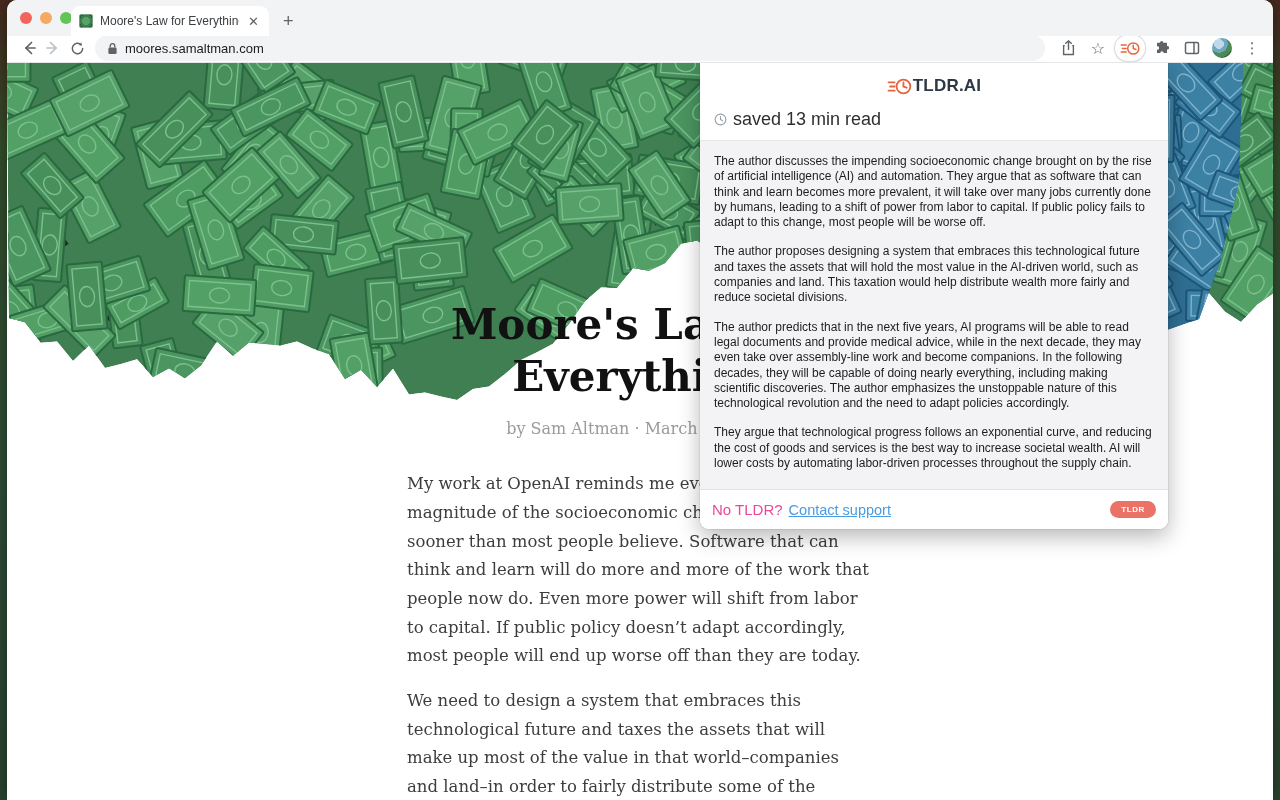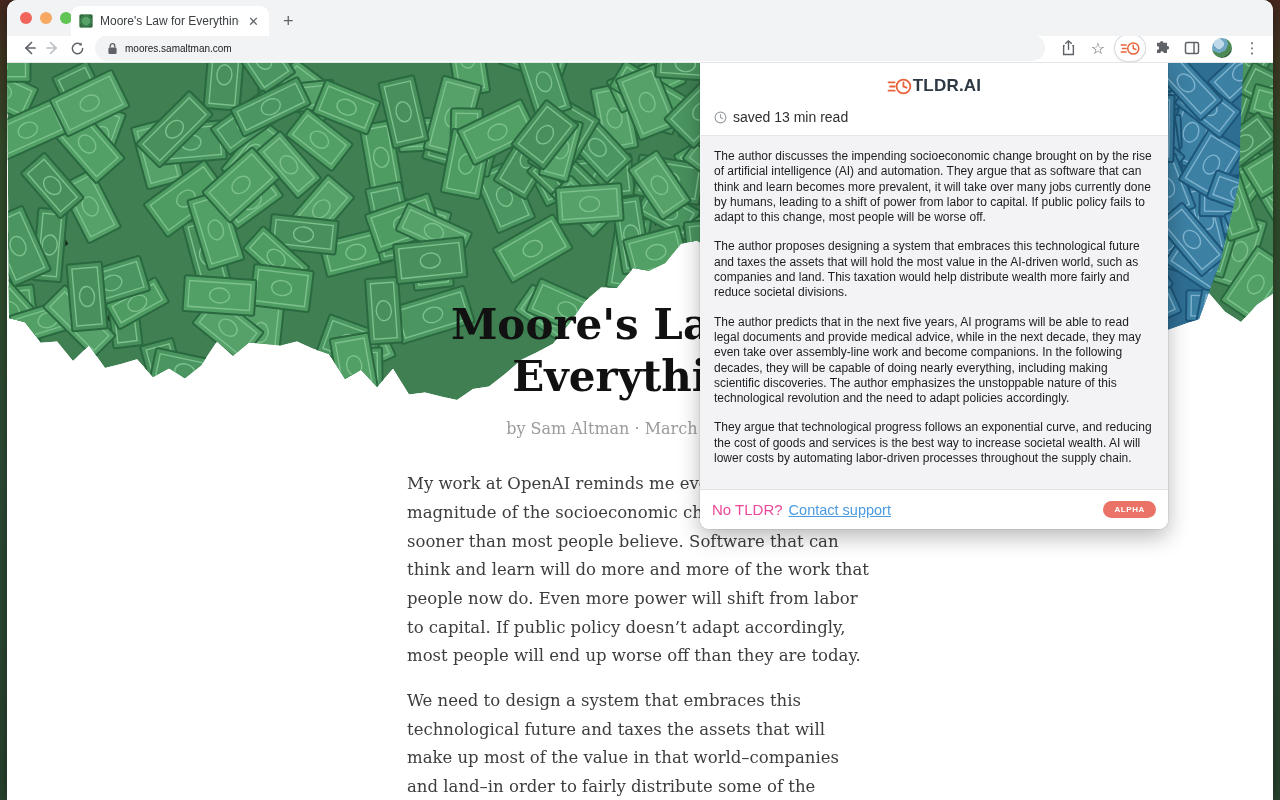--- a/index.html
+++ b/index.html
@@ -24,21 +24,21 @@
   .tab-title { font-size:12px; color:#3c4043; white-space:nowrap; overflow:hidden; flex:1; }
   .tab-close { font-size:13px; color:#5f6368; padding:0 2px; cursor:default; }
   .newtab { position:absolute; left:276px; top:8px; font-size:18px; color:#5f6368; line-height:26px; }
 
   
   .toolbar { height:26px; background:#fff; display:flex; align-items:center; padding:0 8px 2px 10px; }
   .navbtn { width:24px; height:24px; display:flex; align-items:center; justify-content:center; flex:0 0 auto; }
   .navbtn svg { display:block; }
   .omnibox { flex:1; height:26px; background:#f1f3f4; border-radius:13px; margin:0 10px 0 6px;
     display:flex; align-items:center; padding:0 12px; gap:7px; max-width:996px; }
-  .omni-text { font-size:10px; color:#202124; }
+  .omni-text { font-size:13px; color:#202124; }
   .tool-right { display:flex; align-items:center; gap:4px; margin-left:auto; }
   .iconbtn { width:26px; height:26px; display:flex; align-items:center; justify-content:center; color:#5f6368; }
   .star { font-size:16px; color:#5f6368; }
   .ext-active { width:30px; height:26px; background:#fff; border-radius:13px;
     box-shadow:0 0 0 1px #dadce0, 0 1px 3px rgba(0,0,0,.18); display:flex; align-items:center; justify-content:center; }
   .avatar { width:20px; height:20px; border-radius:50%;
     background:radial-gradient(circle at 35% 30%, #bfd9e8 0 25%, #6fa7c2 26% 45%, #4e8a55 46% 70%, #35603c 71%); }
   .kebab { font-size:15px; color:#5f6368; letter-spacing:0; }
 
   
@@ -54,21 +54,21 @@
 
   
   .popup { position:absolute; z-index:10; left:693px; top:0; width:468px; height:466px;
     border-radius:0 0 9px 9px; overflow:hidden; background:#fff;
     box-shadow:0 8px 22px rgba(0,0,0,.28), 0 0 0 1px rgba(0,0,0,.06);
     display:flex; flex-direction:column; }
   .popup-header { background:#fff; padding:13px 14px 10px; border-bottom:1px solid #e7e7e9; }
   .brand-row { display:flex; align-items:center; justify-content:center; }
   .brand-name { font-size:17px; font-weight:700; color:#2d3843; letter-spacing:.2px; }
   .meta-row { display:flex; align-items:center; gap:6px; margin-top:13px; }
-  .meta-text { font-size:14px; color:#2f2f2f; }
+  .meta-text { font-size:18px; color:#2f2f2f; }
   .popup-body { flex:1; background:#f3f3f5; padding:13px 14px; overflow:hidden;
     font-size:12px; line-height:15.3px; color:#1d1d1f; }
   .popup-body p { margin-bottom:14px; }
   .popup-footer { height:40px; background:#fff; border-top:1px solid #e2e2e4;
     display:flex; align-items:center; padding:0 12px; gap:6px; }
   .footer-q { font-size:15px; color:#ec4899; }
   .footer-link { font-size:14.5px; color:#4a9ae1; text-decoration:underline;text-align:center; }
   .alpha-badge { margin-left:auto; background:#ea7266; color:#fff; font-size:8px; font-weight:700;
     letter-spacing:.6px; padding:4px 11px; border-radius:9px; }
 </style>
@@ -1328,17 +1328,17 @@
       </div>
       <div class="popup-body">
           <p>The author discusses the impending socioeconomic change brought on by the rise of artificial intelligence (AI) and automation. They argue that as software that can think and learn becomes more prevalent, it will take over many jobs currently done by humans, leading to a shift of power from labor to capital. If public policy fails to adapt to this change, most people will be worse off.</p>
           <p>The author proposes designing a system that embraces this technological future and taxes the assets that will hold the most value in the AI-driven world, such as companies and land. This taxation would help distribute wealth more fairly and reduce societal divisions.</p>
           <p>The author predicts that in the next five years, AI programs will be able to read legal documents and provide medical advice, while in the next decade, they may even take over assembly-line work and become companions. In the following decades, they will be capable of doing nearly everything, including making scientific discoveries. The author emphasizes the unstoppable nature of this technological revolution and the need to adapt policies accordingly.</p>
           <p>They argue that technological progress follows an exponential curve, and reducing the cost of goods and services is the best way to increase societal wealth. AI will lower costs by automating labor-driven processes throughout the supply chain.</p>
         </div>
       <div class="popup-footer">
         <span class="footer-q">No TLDR?</span>
         <a class="footer-link" href="#">Contact support</a>
-        <span class="alpha-badge">ALPHA</span>
+        <span class="alpha-badge">TLDR</span>
       </div>
     </div>
   </div>
 </div>
 
 </body></html>

